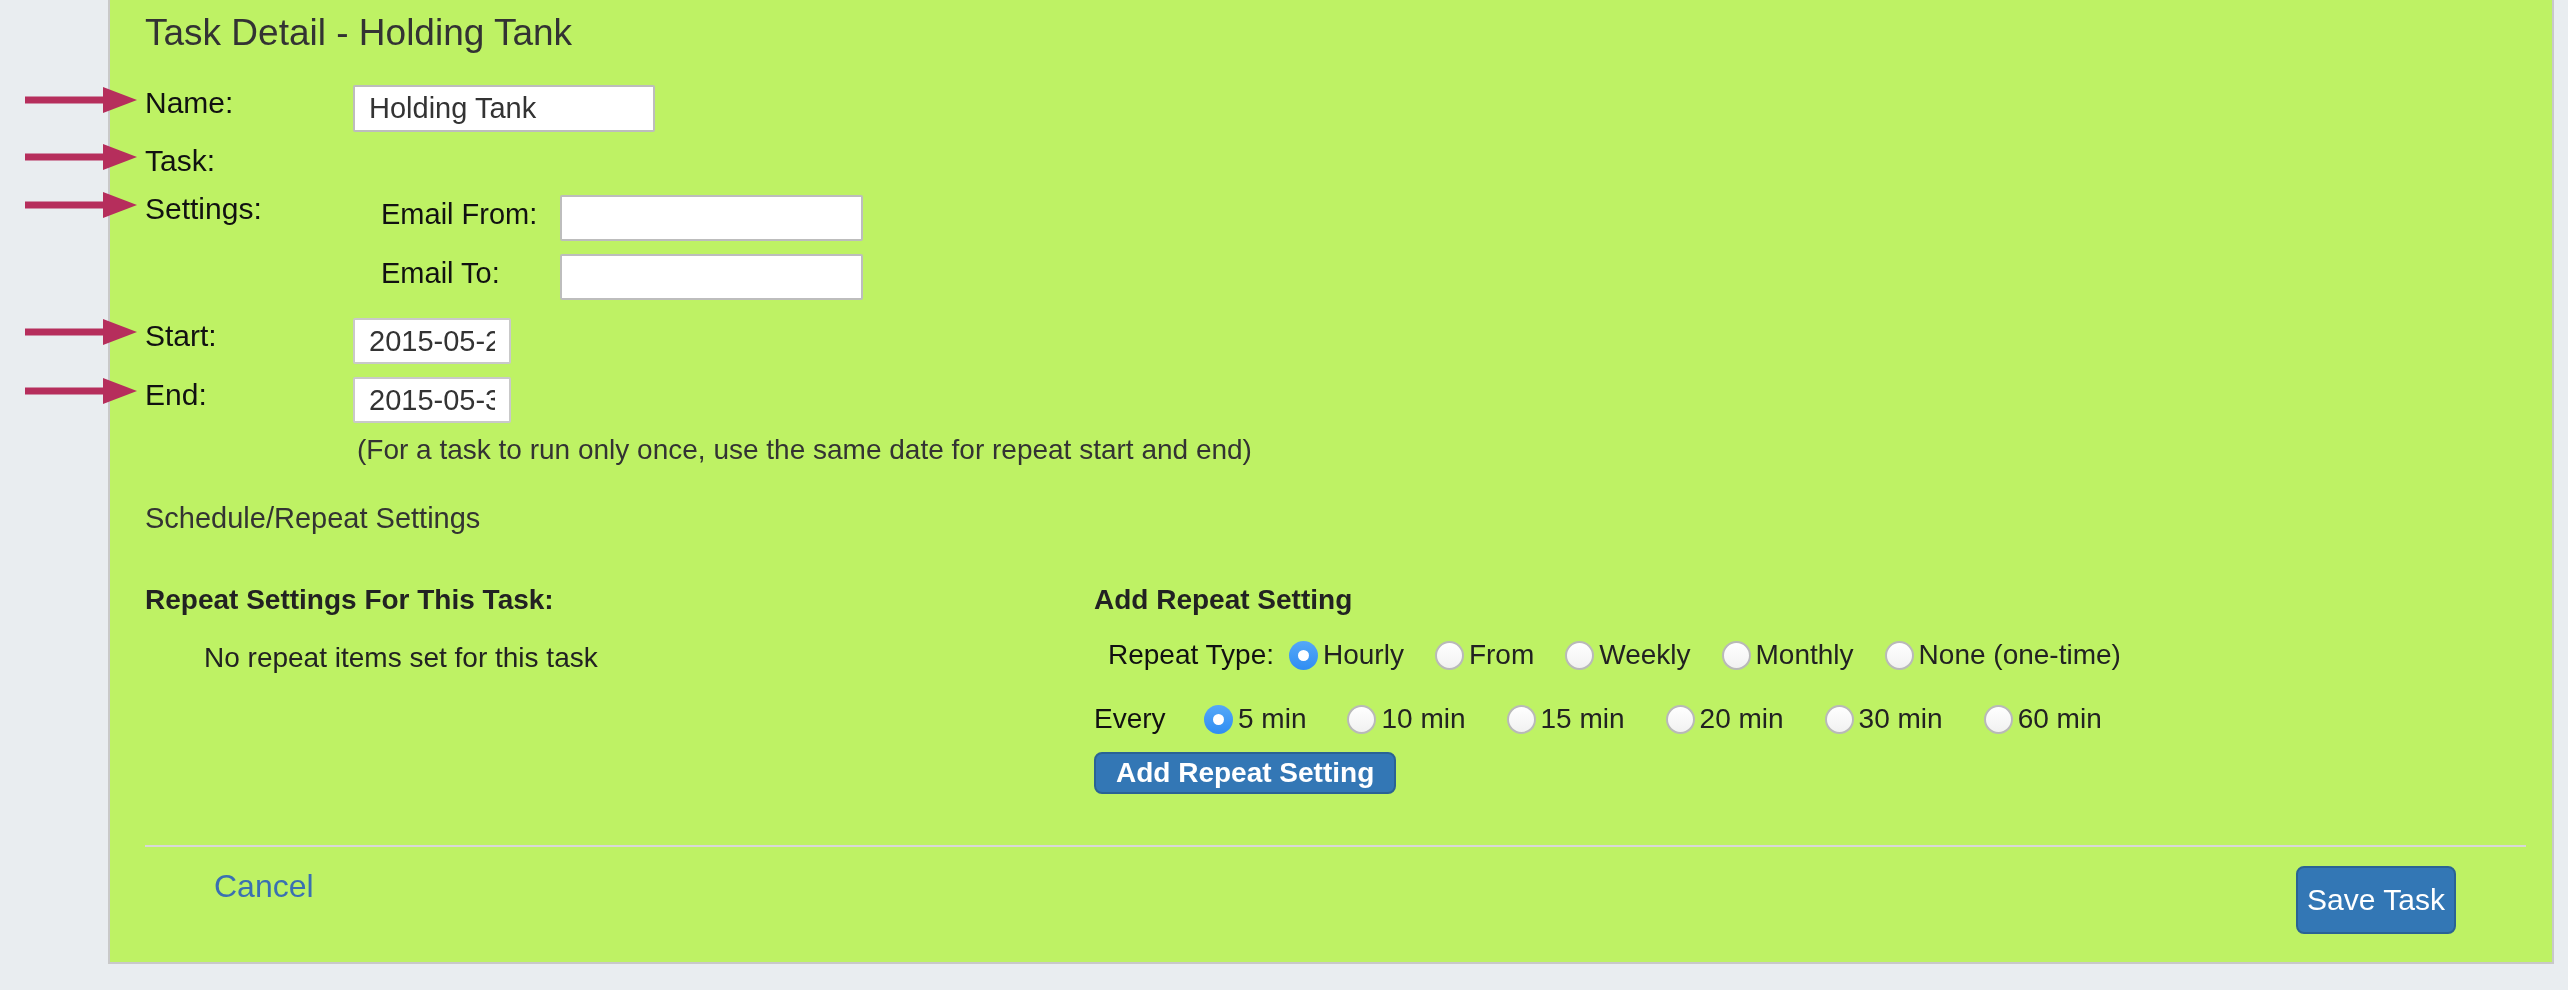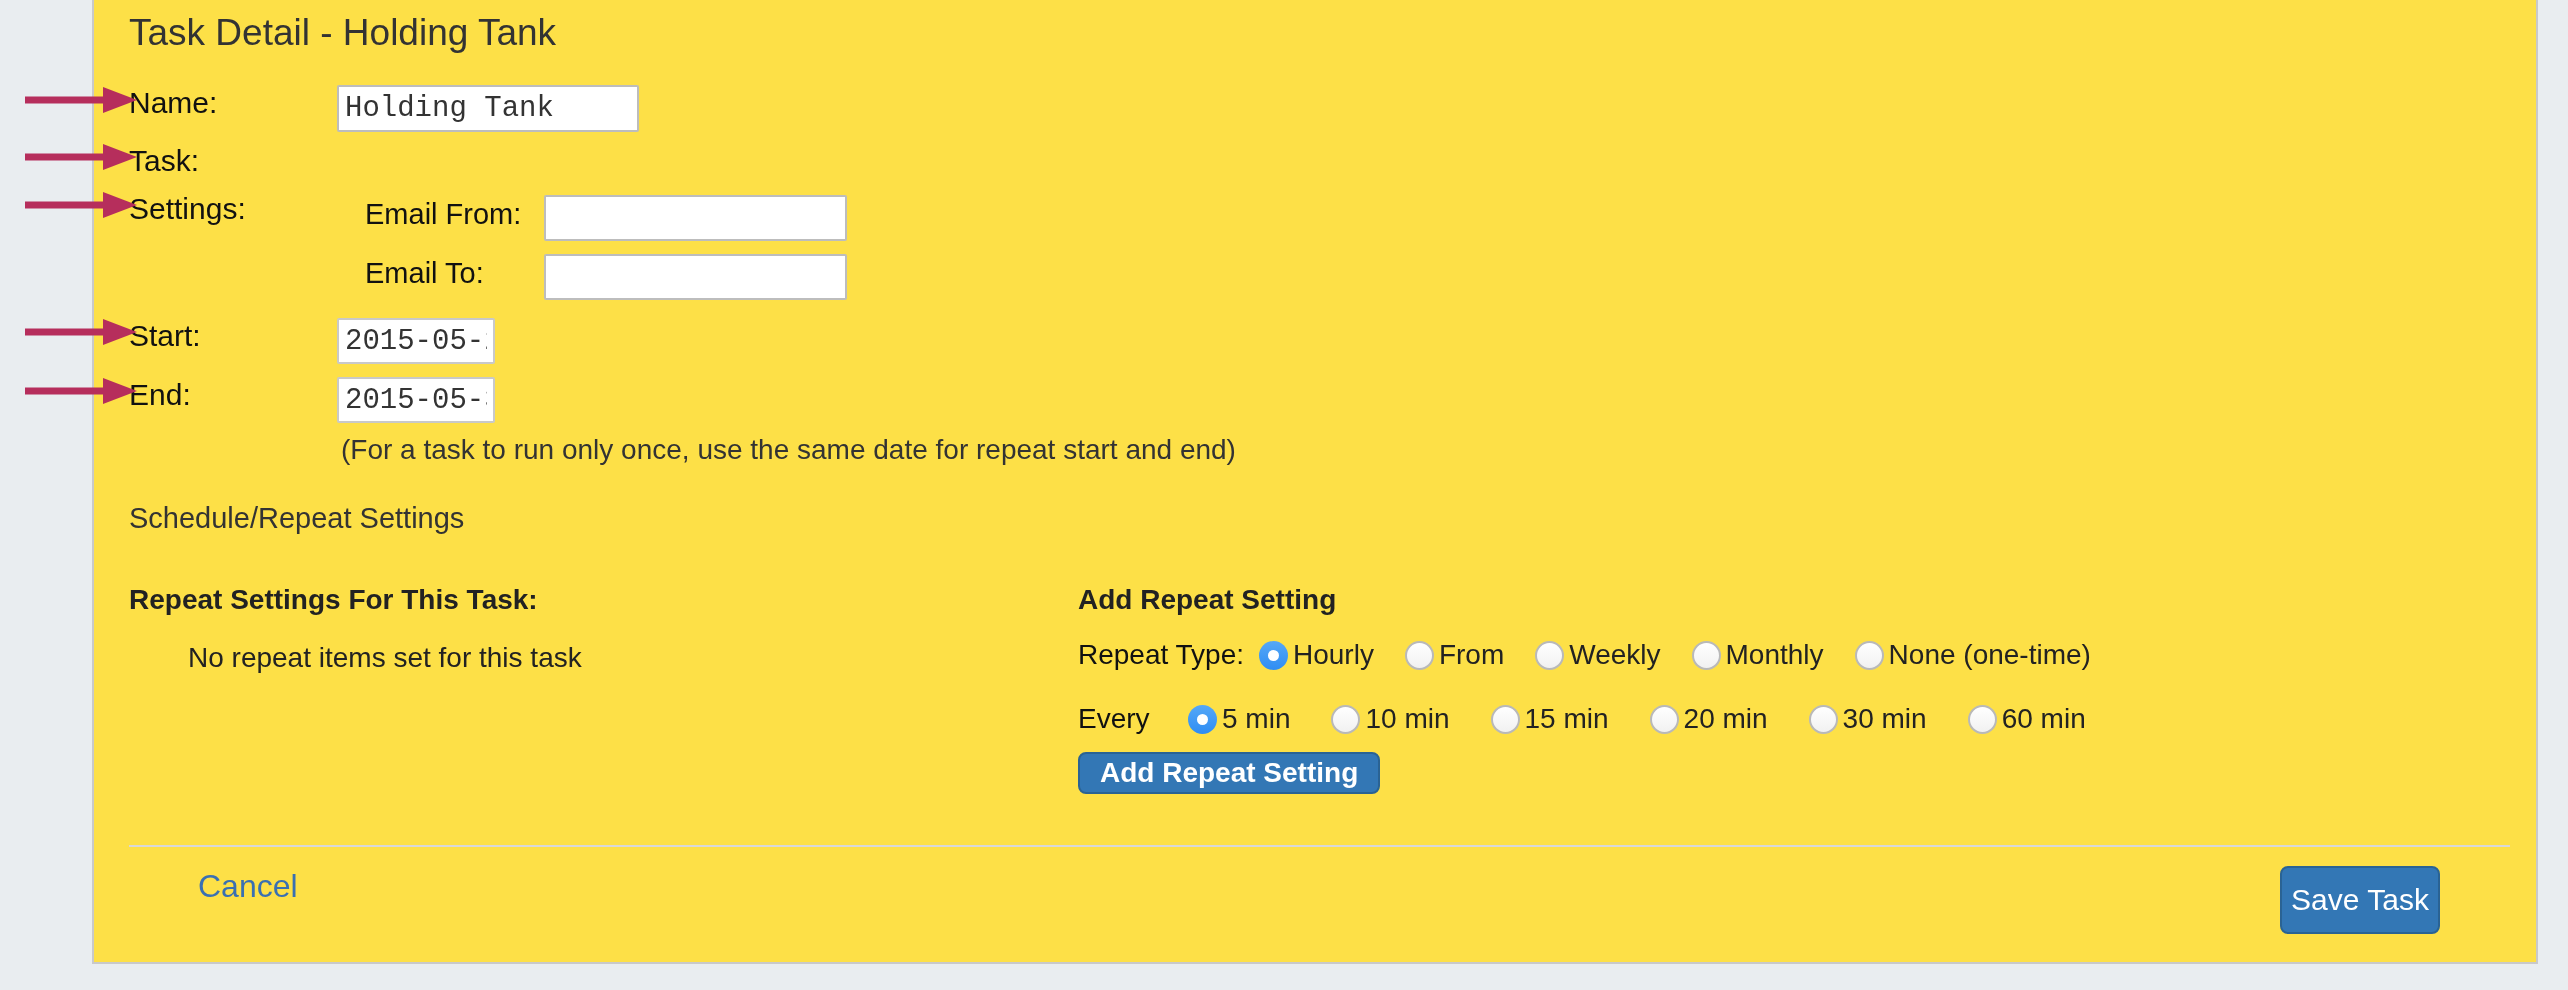--- a/index.html
+++ b/index.html
@@ -4,39 +4,39 @@
 <style>
   html,body{margin:0;padding:0;}
   body{
     width:2568px;height:990px;overflow:hidden;position:relative;
     background:#e9edf0;
     font-family:"Liberation Sans","DejaVu Sans",sans-serif;
     color:#333;
     -webkit-font-smoothing:antialiased;
   }
   .panel{
-    position:absolute;left:92px;top:0;width:2446px;height:964px;
-    background:#fde047;
+    position:absolute;left:108px;top:0;width:2446px;height:964px;
+    background:#bef264;
     border:2px solid #c9c9c9;border-top:none;
     box-sizing:border-box;
   }
   .abs{position:absolute;}
 
   .page-title{left:35px;top:12px;font-size:37px;color:#333;}
 
   .field-label{font-size:30px;color:#111;}
   .lbl-name{left:35px;top:86px;}
   .lbl-task{left:35px;top:144px;}
   .lbl-settings{left:35px;top:192px;}
   .lbl-start{left:35px;top:319px;}
   .lbl-end{left:35px;top:378px;}
 
   input.txt{
     box-sizing:border-box;border:2px solid #bdbdbd;border-radius:2px;
-    font-family:Liberation Mono, monospace;font-size:29px;color:#333;padding:0 6px;background:#fff;
+    font-family:Liberation Sans, sans-serif;font-size:29px;color:#333;padding:0 14px;background:#fff;
     outline:none;
   }
   .inp-name{left:243px;top:85px;width:302px;height:47px;}
   .inp-email-from{left:450px;top:195px;width:303px;height:46px;}
   .inp-email-to{left:450px;top:254px;width:303px;height:46px;}
   input.date{border-color:#c9c9c9;}
   .inp-start{left:243px;top:318px;width:158px;height:46px;}
   .inp-end{left:243px;top:377px;width:158px;height:46px;}
 
   .sub-label{font-size:29px;color:#111;}
@@ -62,21 +62,21 @@
 
   .col-heading{font-size:28px;font-weight:bold;color:#222;}
   .left-col-heading{left:35px;top:584px;}
   .right-col-heading{left:984px;top:584px;}
   .empty-msg{left:94px;top:642px;font-size:28px;color:#222;}
 
   .radio-row{display:flex;align-items:center;font-size:28px;color:#222;}
   .row-repeat-type{left:984px;top:638px;height:34px;}
   .row-every{left:984px;top:702px;height:34px;}
   .radio-row-label{color:#111;}
-  .rt-label{width:181px;}
+  .rt-label{width:181px;margin-left:14px;}
   .every-label{width:110px;}
   .opt{display:flex;align-items:center;margin-right:31px;cursor:default;}
   .row-every .opt{margin-right:41px;}
   .radio{
     width:29px;height:29px;border-radius:50%;box-sizing:border-box;
     background:linear-gradient(#ffffff,#f1f1f1);
     border:2px solid #b9b9b9;
     margin-right:5px;flex:0 0 auto;
     display:flex;align-items:center;justify-content:center;
   }

